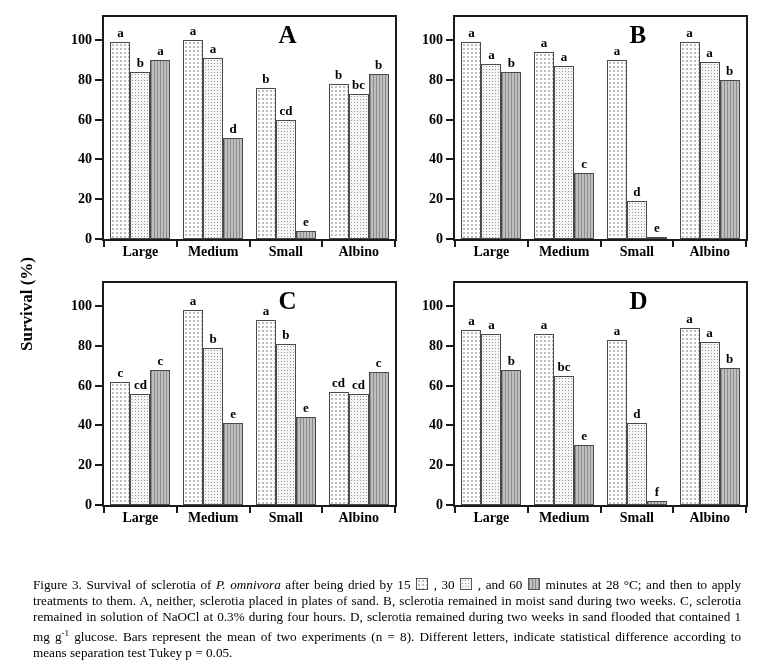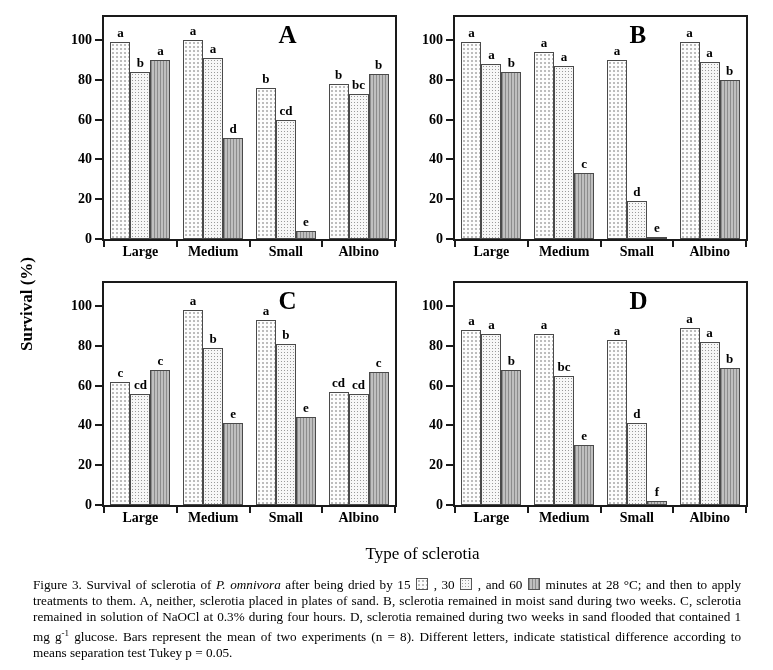--- a/index.html
+++ b/index.html
@@ -289,15 +289,14 @@
         <div class="bar f2" style="left:119.1px; width:20px; height:59.7px"></div>
         <div class="blet" style="left:129.1px; bottom:61.7px">e</div>
         <div class="bar f2" style="left:191.9px; width:20px; height:4.0px"></div>
         <div class="blet" style="left:201.9px; bottom:6.0px">f</div>
         <div class="bar f2" style="left:264.6px; width:20px; height:137.3px"></div>
         <div class="blet" style="left:274.6px; bottom:139.3px">b</div>
         <div class="plet">D</div>
       </div>
   </div>
 
-  <div class="xlabel">Type of sclerotia</div>
   <div class="caption">Figure 3. Survival of sclerotia of <i>P. omnivora</i> after being dried by 15 <span class="swatch dots-sparse"></span> , 30 <span class="swatch dots-fine"></span> , and 60 <span class="swatch gray-hatch"></span> minutes at 28 °C; and then to apply treatments to them. A, neither, sclerotia placed in plates of sand. B, sclerotia remained in moist sand during two weeks. C, sclerotia remained in solution of NaOCl at 0.3% during four hours. D, sclerotia remained during two weeks in sand flooded that contained 1 mg g<sup>-1</sup> glucose. Bars represent the mean of two experiments (n = 8). Different letters, indicate statistical difference according to means separation test Tukey p = 0.05.</div>
 </div>
 
 </body></html>

